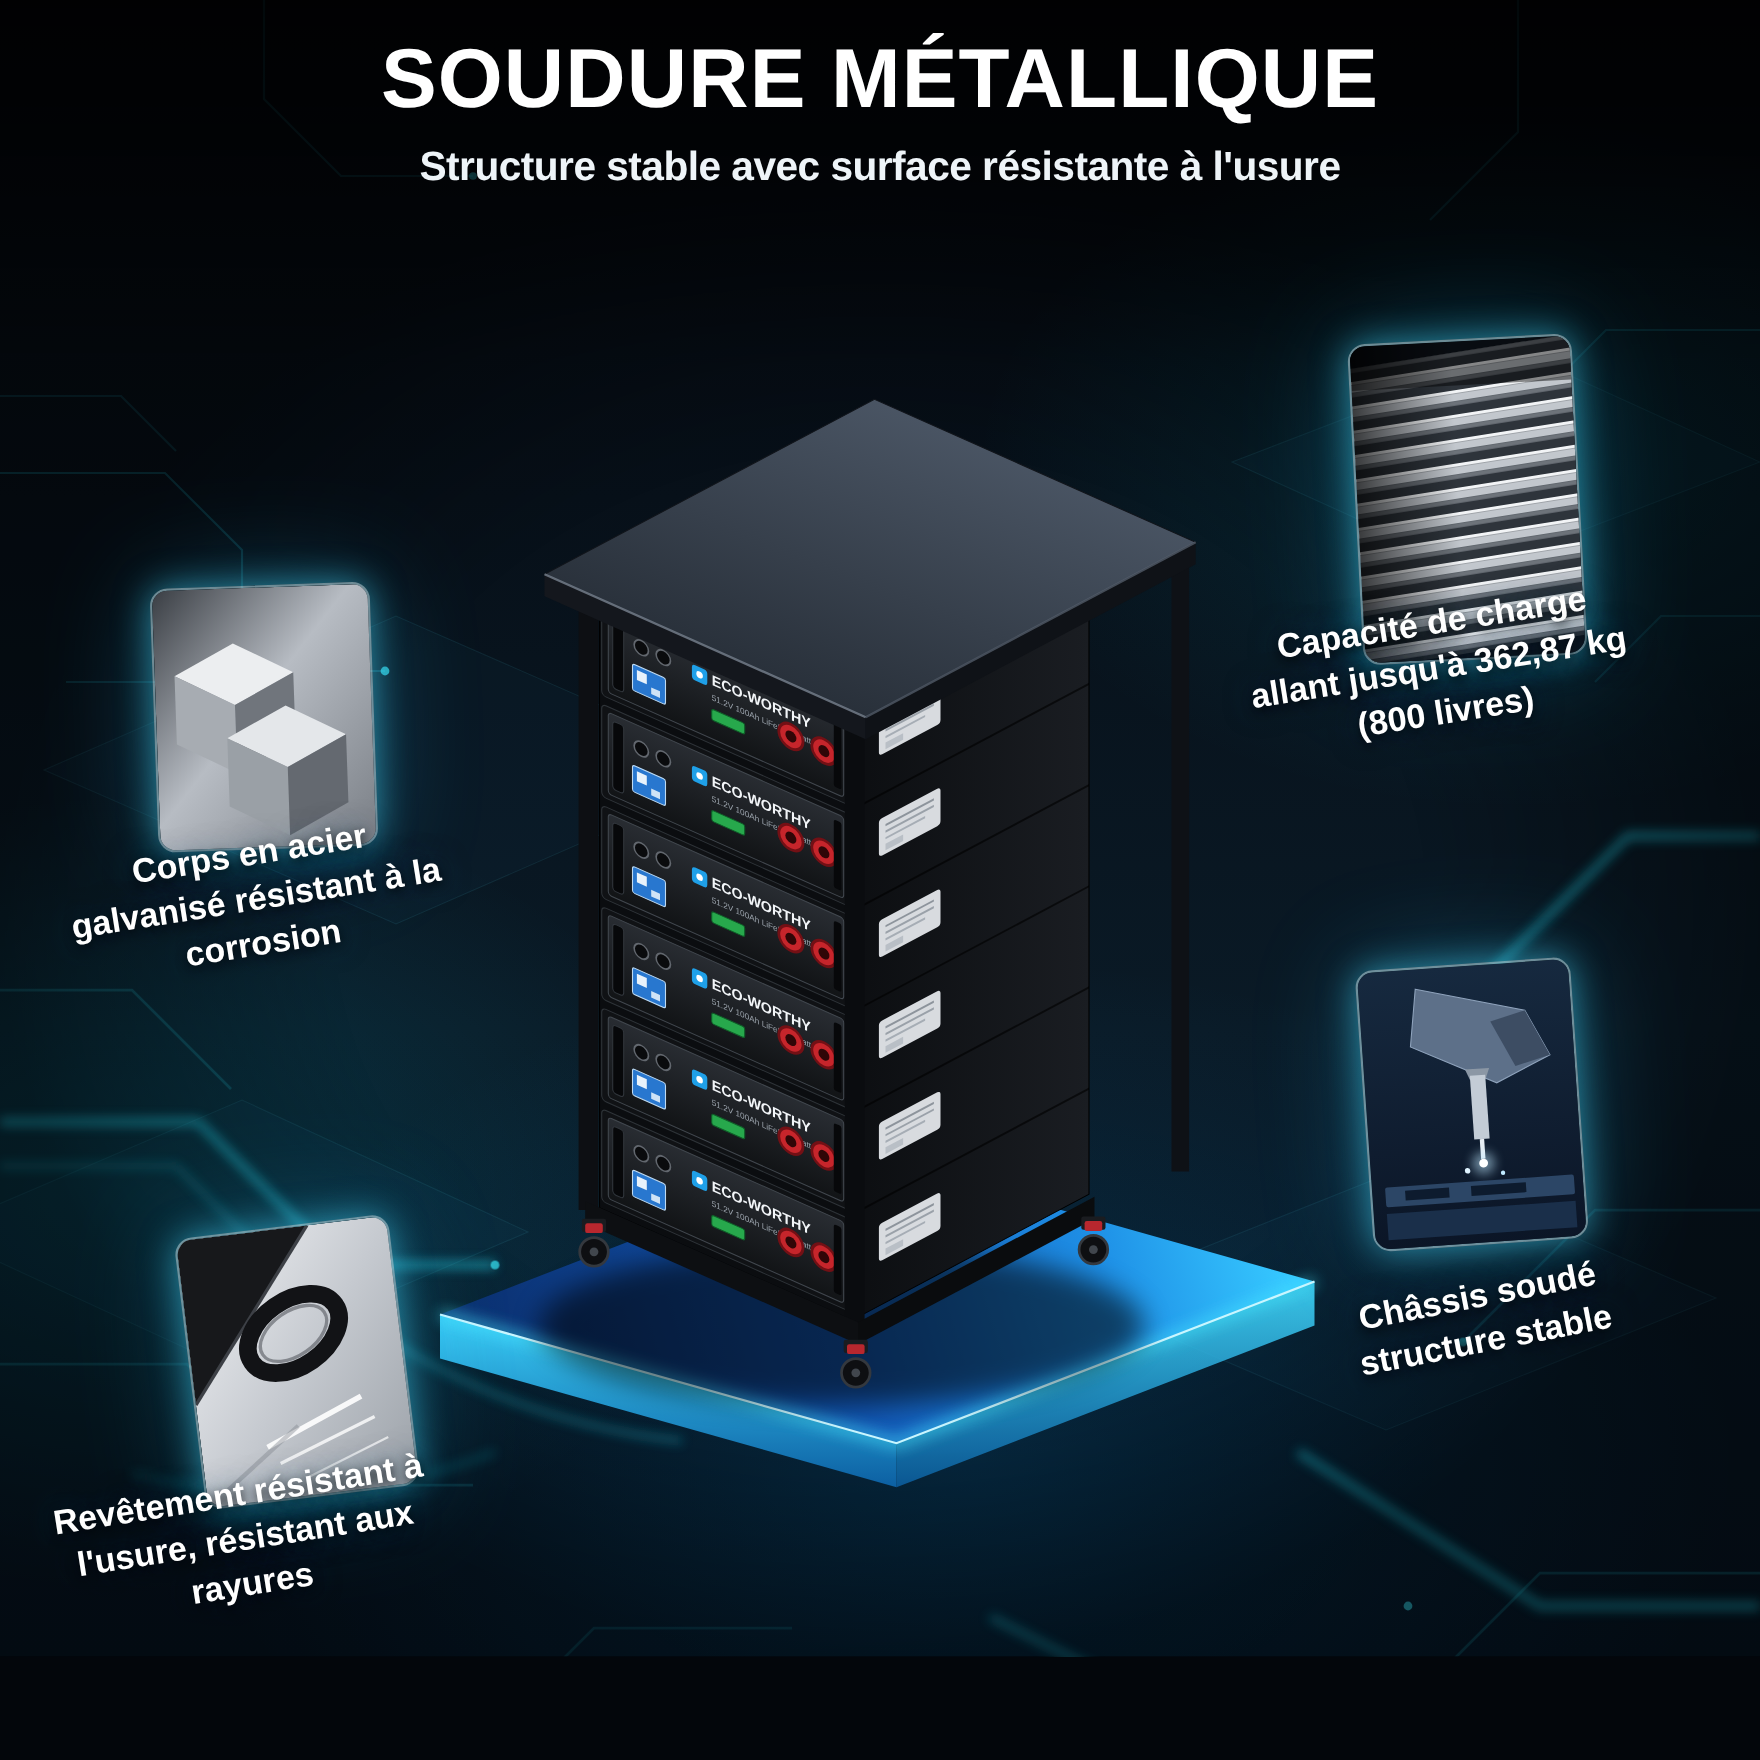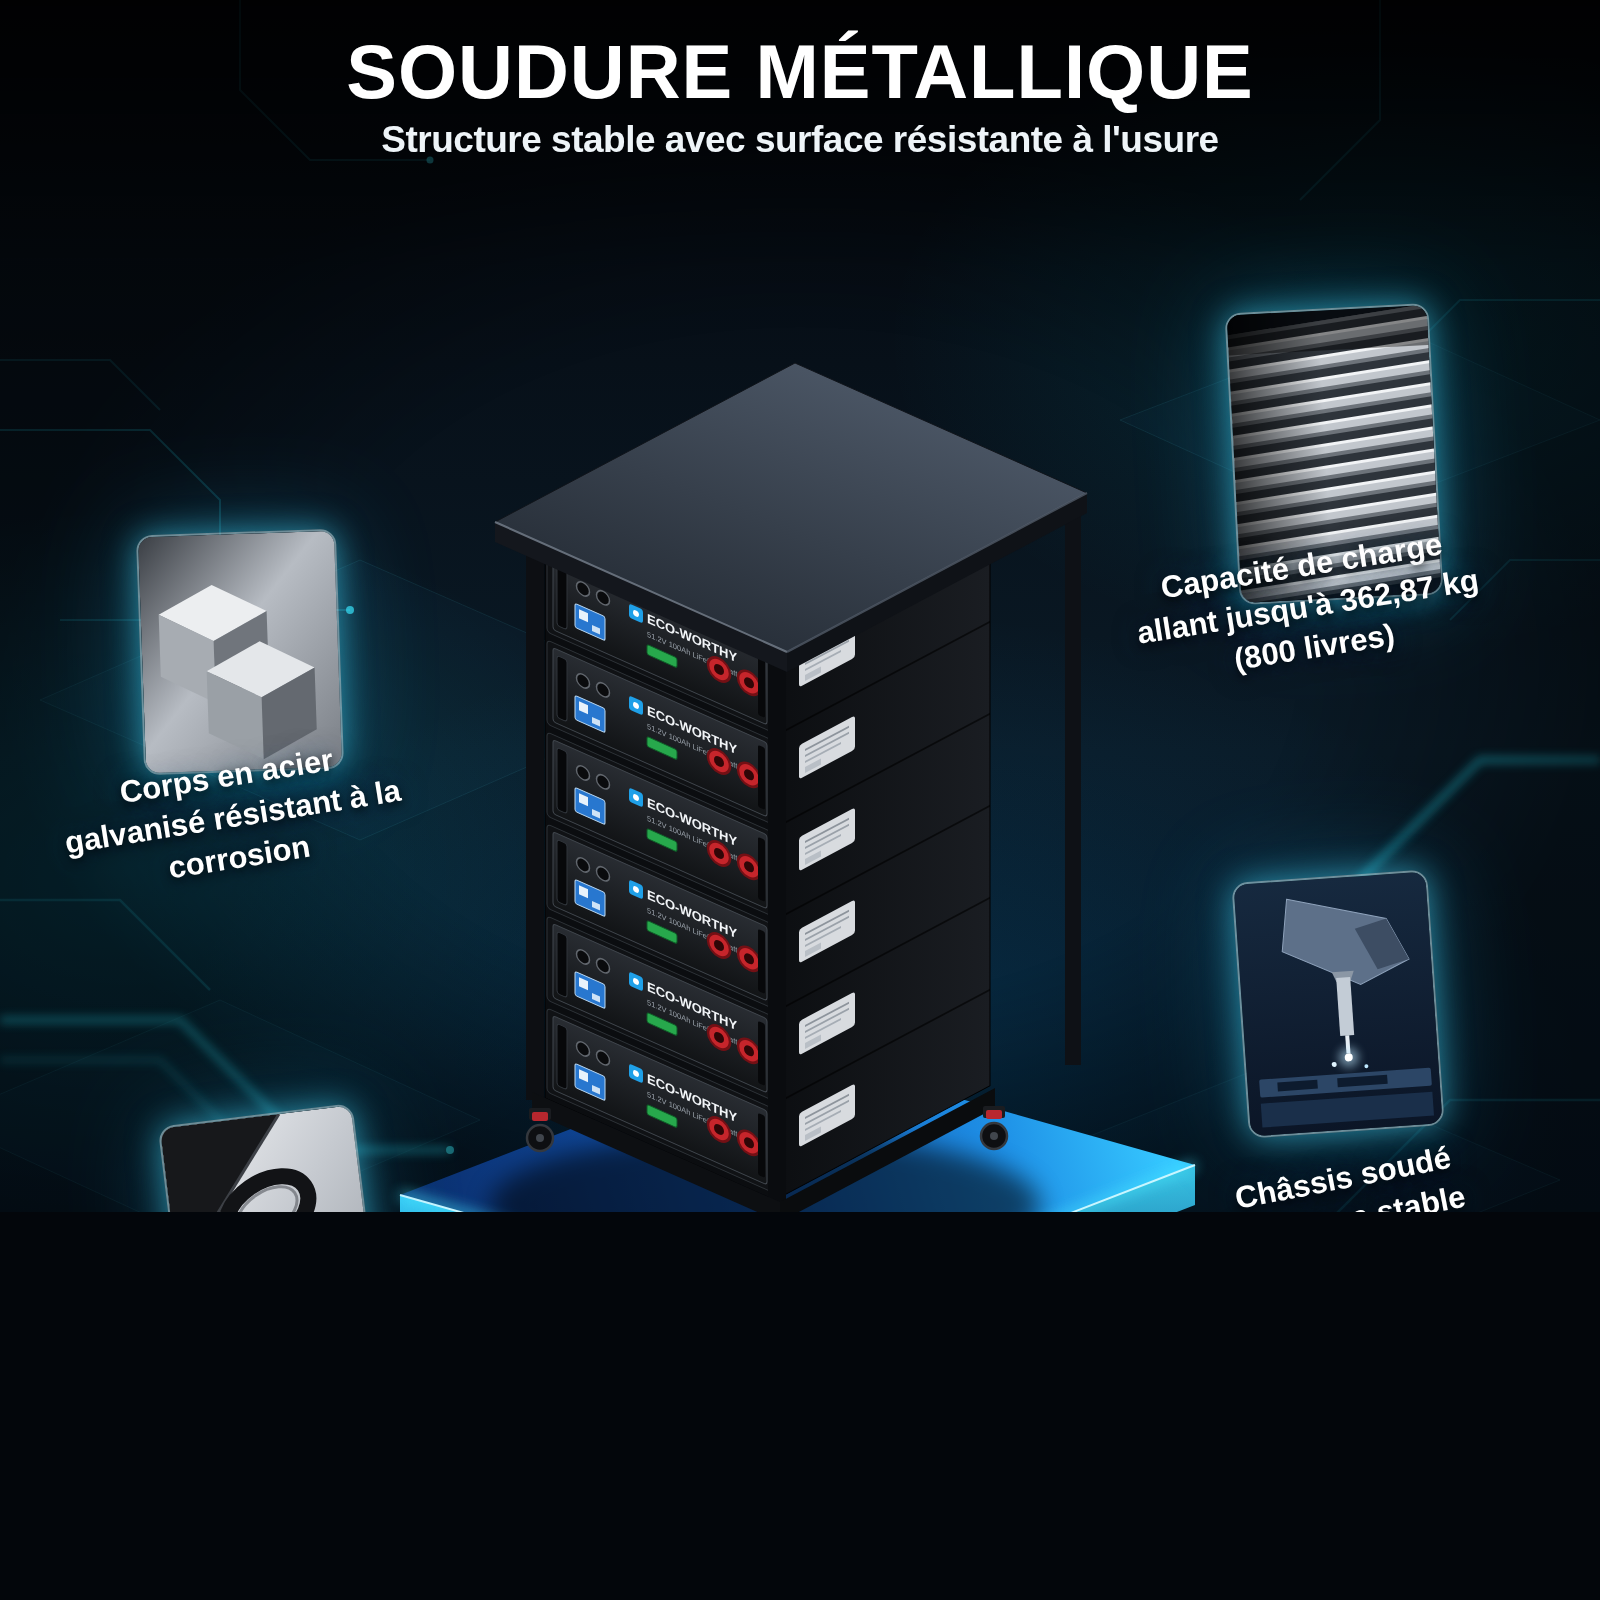--- a/index.html
+++ b/index.html
@@ -1,36 +1,36 @@
 <!DOCTYPE html>
 <html><head>
 <meta charset="utf-8">
 <style>
   * { margin:0; padding:0; box-sizing:border-box; }
   html,body { background:#03060b; }
   .stage {
-    position:relative; width:1600px; height:1212px; overflow:hidden;
+    position:relative; width:1600px; height:1506px; overflow:hidden;
     font-family:"Liberation Sans", sans-serif; color:#fff;
     background:
       radial-gradient(700px 450px at 86% 28%, rgba(0,205,235,.12), transparent 70%),
       radial-gradient(750px 520px at 8% 72%, rgba(0,220,255,.14), transparent 70%),
       radial-gradient(1000px 650px at 55% 88%, rgba(0,140,220,.18), transparent 70%),
       linear-gradient(180deg,#04060b 0%, #071019 30%, #0a1a26 62%, #061320 100%);
   }
   .bg-svg { position:absolute; inset:0; z-index:1; }
   .vignette { position:absolute; inset:0; z-index:2; pointer-events:none;
     background:
       linear-gradient(180deg, rgba(0,0,0,.55), transparent 22%),
       radial-gradient(closest-side at 50% 55%, transparent 62%, rgba(0,0,0,.42));
   }
   .header { position:absolute; left:0; right:0; top:26px; text-align:center; z-index:6; }
   .title-line { font-size:76px; font-weight:900; letter-spacing:1px; line-height:1.2; color:#fff; }
   .title-prefix { color:#fff; margin-right:20px; }
   .title-highlight { color:#35d6f4; }
-  .subtitle { margin-top:2px; font-size:37px; font-weight:600; letter-spacing:-0.5px; color:#eef4f8; }
+  .subtitle { margin-top:14px; font-size:37px; font-weight:600; letter-spacing:-0.5px; color:#eef4f8; }
   .art-svg { position:absolute; left:300px; top:300px; z-index:3; }
   .card {
     position:absolute; z-index:4; border-radius:16px; overflow:hidden;
     border:2px solid rgba(195,242,255,.55);
     box-shadow: 0 0 32px rgba(70,220,255,.55), 0 0 95px rgba(40,180,230,.30),
                 inset 0 0 18px rgba(120,230,255,.18);
   }
   .card svg { display:block; }
   .card-steel   { left:140px; top:532px;  width:200px; height:240px; transform:rotate(-2deg); }
   .card-capacity{ left:1232px; top:308px; width:204px; height:292px; transform:rotate(-3deg); }

